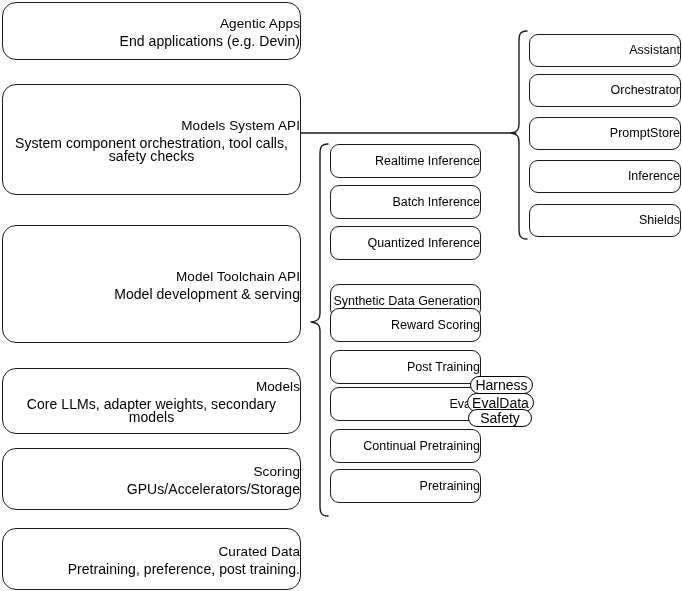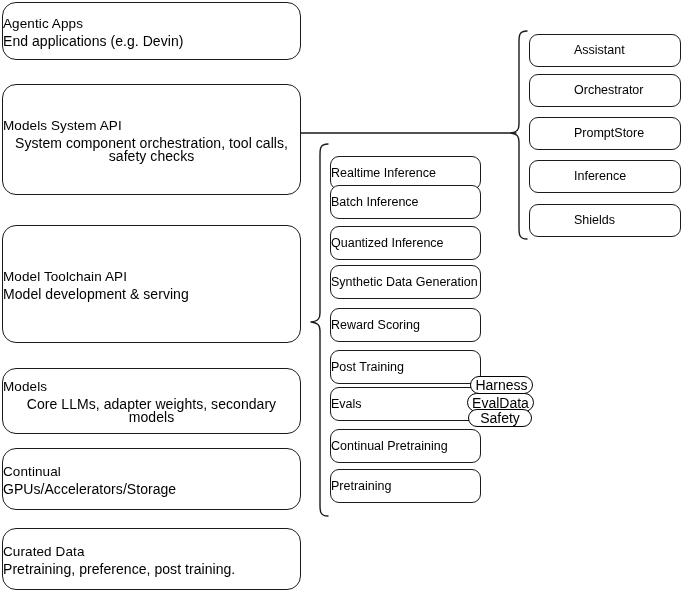--- a/index.html
+++ b/index.html
@@ -20,21 +20,21 @@
 
   
   .box {
     position: absolute;
     box-sizing: border-box;
     border: 1.4px solid #1a1a1a;
     border-radius: 12px;
     background: #ffffff;
     display: flex;
     flex-direction: column;
-    align-items: flex-start;
+    align-items: flex-end;
     justify-content: center;
     text-align: center;
   }
 
   
   .layer {
     left: 2px;
     width: 299px;
     border-radius: 14px;
   }
@@ -128,39 +128,39 @@
     <div class="title">Model Toolchain API</div>
     <div class="subtitle">Model development &amp; serving</div>
   </div>
 
   <div class="box layer" style="top:368px;height:66px;">
     <div class="title">Models</div>
     <div class="subtitle">Core LLMs, adapter weights, secondary models</div>
   </div>
 
   <div class="box layer" style="top:448px;height:62px;">
-    <div class="title">Continual</div>
+    <div class="title">Scoring</div>
     <div class="subtitle">GPUs/Accelerators/Storage</div>
   </div>
 
   <div class="box layer" style="top:528px;height:62px;">
     <div class="title">Curated Data</div>
     <div class="subtitle">Pretraining, preference, post training.</div>
   </div>
 
-  <div class="box mid" style="top:144px;margin-top:12px;">
+  <div class="box mid" style="top:144px;">
     <div class="title">Realtime Inference</div>
   </div>
   <div class="box mid" style="top:185px;">
     <div class="title">Batch Inference</div>
   </div>
   <div class="box mid" style="top:226px;">
     <div class="title">Quantized Inference</div>
   </div>
-  <div class="box mid" style="top:265px;">
+  <div class="box mid" style="top:284px;">
     <div class="title">Synthetic Data Generation</div>
   </div>
   <div class="box mid" style="top:308px;">
     <div class="title">Reward Scoring</div>
   </div>
   <div class="box mid" style="top:350px;">
     <div class="title">Post Training</div>
   </div>
   <div class="box mid" style="top:387px;">
     <div class="title">Evals</div>

